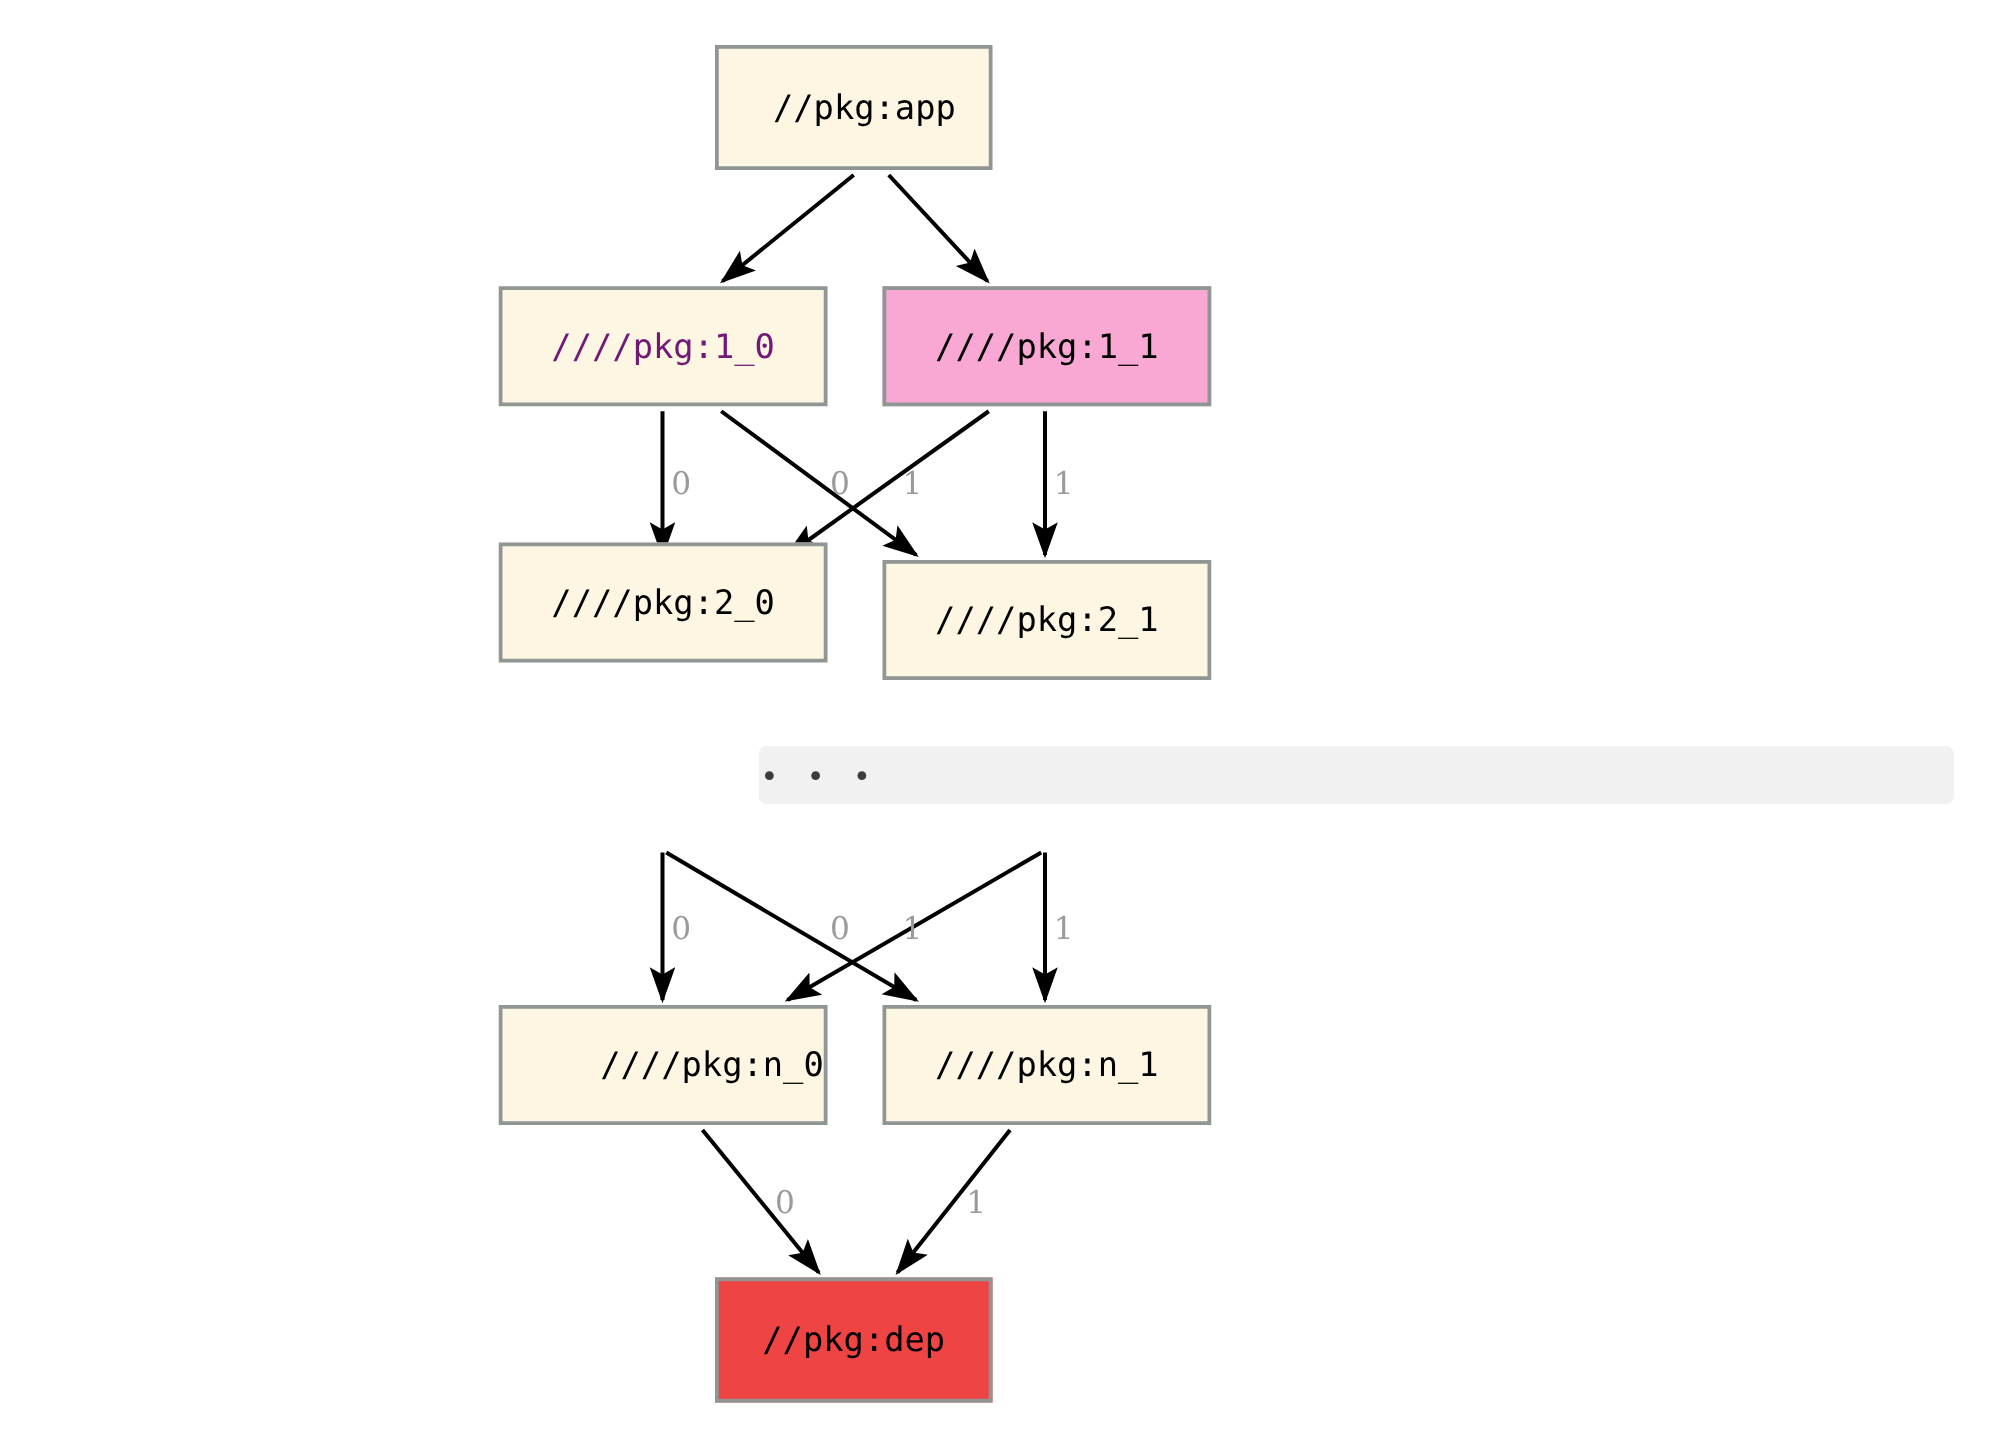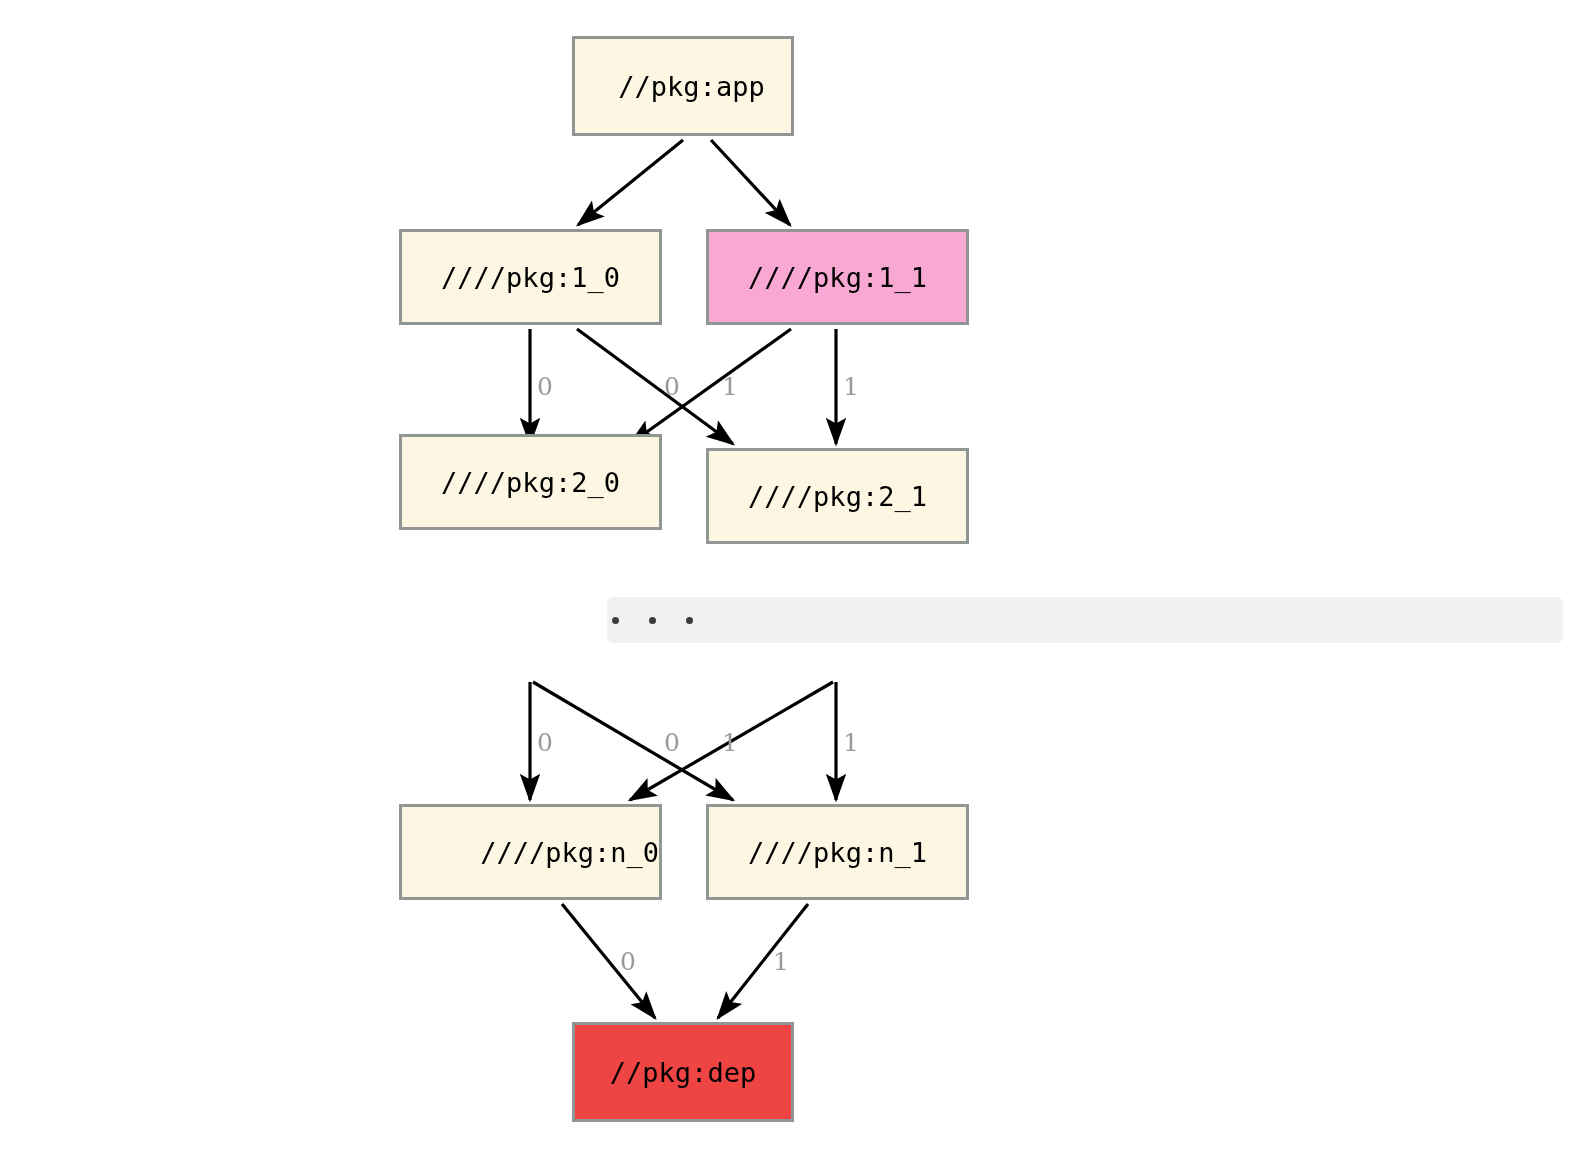--- a/index.html
+++ b/index.html
@@ -88,21 +88,21 @@
         <line x1="836" y1="682" x2="836" y2="800" stroke="#000000" stroke-width="3.2" marker-end="url(#arrowhead)"></line>
         <line x1="562" y1="904" x2="655" y2="1018" stroke="#000000" stroke-width="3.2" marker-end="url(#arrowhead)"></line>
         <line x1="808" y1="904" x2="718" y2="1018" stroke="#000000" stroke-width="3.2" marker-end="url(#arrowhead)"></line>
       </g>
   </svg>
 
   <div id="node-layer">
       <div class="node-box" style="left: 572px; top: 36px; width: 222px; height: 100px; background: rgb(253, 246, 227); border-color: rgb(143, 150, 148); color: rgb(0, 0, 0); padding-left: 17px;">
         <span>//pkg:app</span>
       </div>
-      <div class="node-box" style="left: 399px; top: 229px; width: 263px; height: 96px; background: rgb(253, 246, 227); border-color: rgb(143, 150, 148); color: #000000;">
+      <div class="node-box" style="left: 399px; top: 229px; width: 263px; height: 96px; background: rgb(253, 246, 227); border-color: rgb(143, 150, 148); color: #701a75;">
         <span>////pkg:1_0</span>
       </div>
       <div class="node-box" style="left: 706px; top: 229px; width: 263px; height: 96px; background: #f9a8d4; border-color: rgb(143, 150, 148); color: rgb(0, 0, 0);">
         <span>////pkg:1_1</span>
       </div>
       <div class="node-box" style="left: 399px; top: 434px; width: 263px; height: 96px; background: rgb(253, 246, 227); border-color: rgb(143, 150, 148); color: rgb(0, 0, 0);">
         <span>////pkg:2_0</span>
       </div>
       <div class="node-box" style="left: 706px; top: 448px; width: 263px; height: 96px; background: rgb(253, 246, 227); border-color: rgb(143, 150, 148); color: rgb(0, 0, 0);">
         <span>////pkg:2_1</span>

